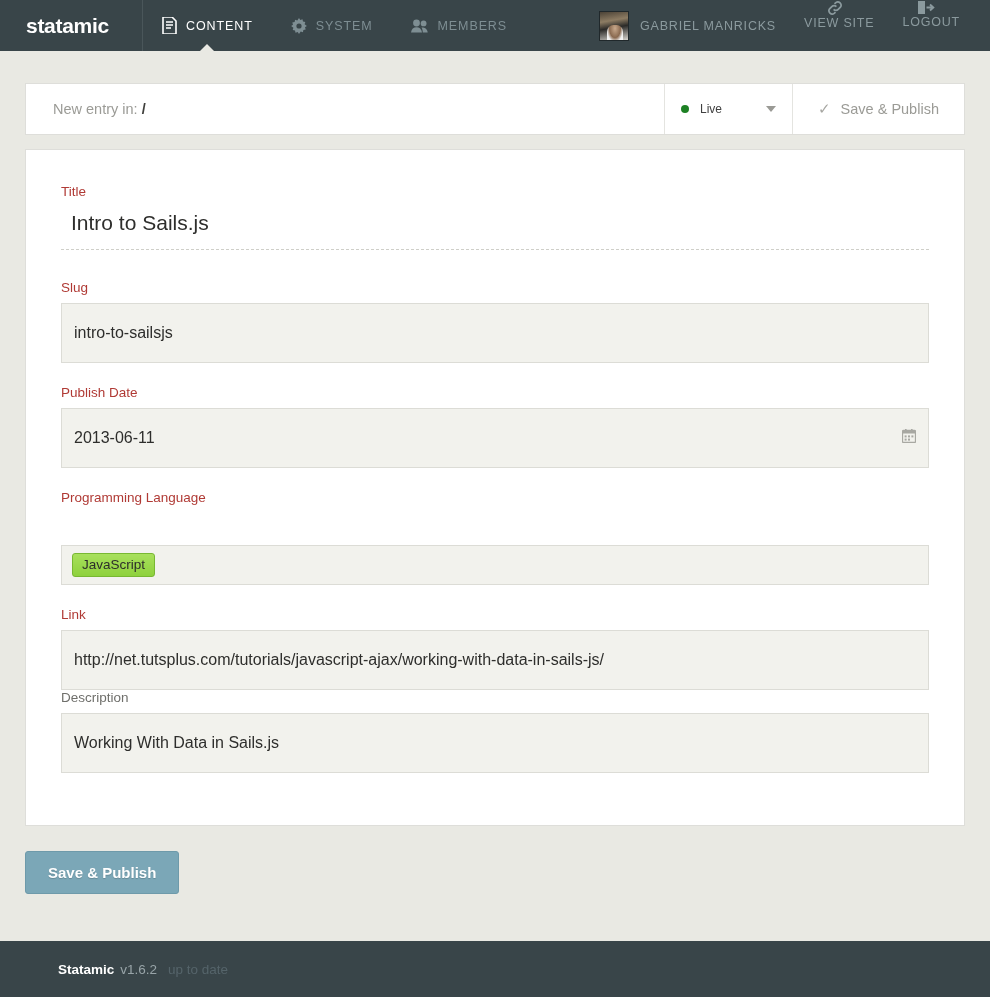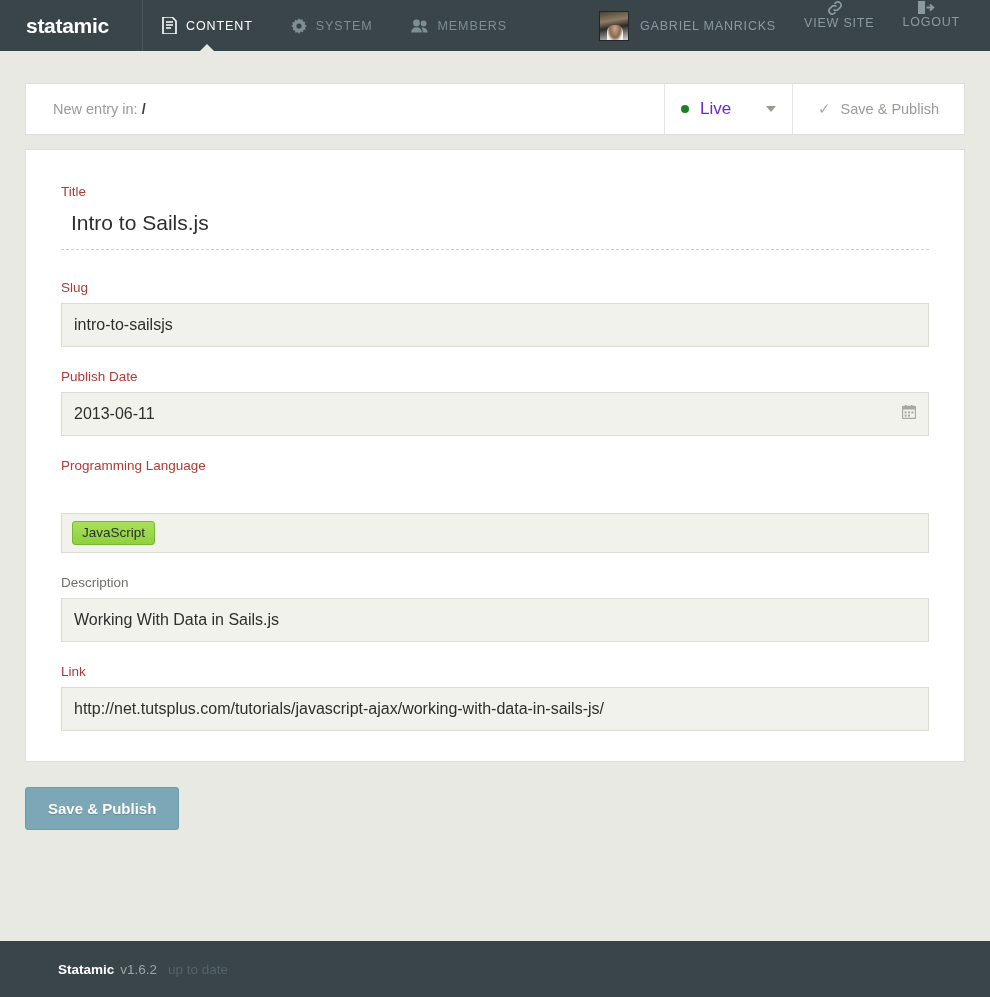--- a/index.html
+++ b/index.html
@@ -120,21 +120,21 @@
     border-left: 1px solid #e4e4e0;
     display: flex; align-items: center;
     padding: 0 16px;
     cursor: pointer;
   }
   .dot {
     width: 8px; height: 8px; border-radius: 50%;
     background: #1d8124; margin-right: 11px;
     flex: none;
   }
-  .status-label { color: #6d28d9; font-size: 17px; flex: 1; }
+  .status-label { color: #404040; font-size: 12px; flex: 1; }
   .caret {
     width: 0; height: 0;
     border-left: 5px solid transparent;
     border-right: 5px solid transparent;
     border-top: 6px solid #9a9a95;
   }
   .toolbar-save {
     width: 172px;
     border-left: 1px solid #e4e4e0;
     display: flex; align-items: center; justify-content: center;
@@ -167,21 +167,21 @@
     border-bottom: 1px dashed #cfcfc9;
     width: 100%;
     background: transparent;
     font-family: "Liberation Sans", sans-serif;
     outline: none;
   }
   .field-title { margin-bottom: 30px; }
 
   .text-input {
     width: 100%;
-    height: 44px;
+    height: 60px;
     background: #f2f2ed;
     border: 1px solid #dcdcd6;
     font-size: 16px;
     color: #2e2e2c;
     padding: 0 12px;
     font-family: "Liberation Sans", sans-serif;
     outline: none;
     display: flex;
     align-items: center;
   }
@@ -370,28 +370,28 @@
       </div>
     </div>
 
     <div class="field">
       <label class="flabel">Programming Language</label>
       <div class="tag-field">
         <span class="tag">JavaScript</span>
       </div>
     </div>
 
+    <div class="field" style="margin-bottom:0">
+      <label class="flabel">Link</label>
+      <div class="text-input">http://net.tutsplus.com/tutorials/javascript-ajax/working-with-data-in-sails-js/</div>
+    </div>
+
     <div class="field">
       <label class="flabel optional">Description</label>
       <div class="text-input">Working With Data in Sails.js</div>
-    </div>
-
-    <div class="field" style="margin-bottom:0">
-      <label class="flabel">Link</label>
-      <div class="text-input">http://net.tutsplus.com/tutorials/javascript-ajax/working-with-data-in-sails-js/</div>
     </div>
 
   </div>
 
   <div class="btn-save">Save &amp; Publish</div>
 </div>
 
 <div class="footer">
   <span class="f-name">Statamic</span>
   <span class="f-ver">v1.6.2</span>

